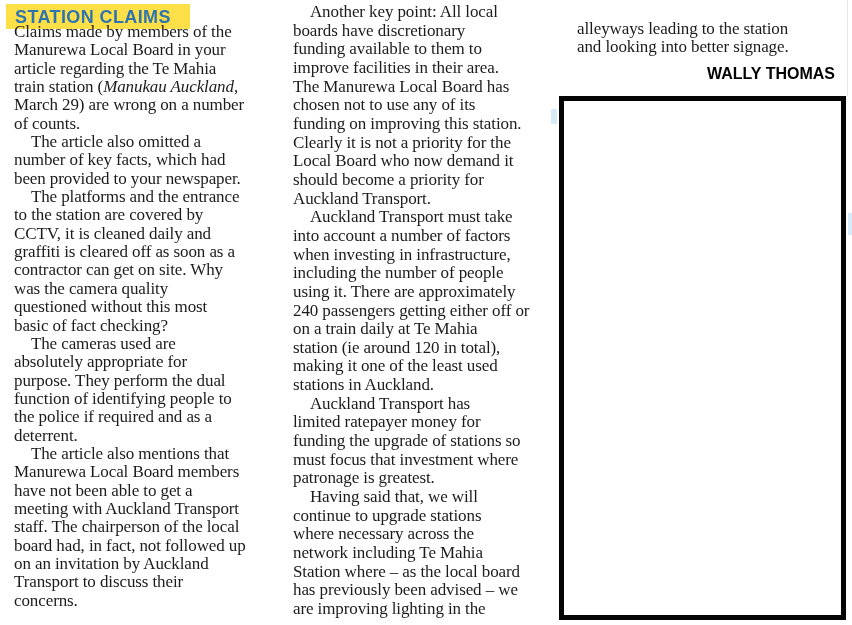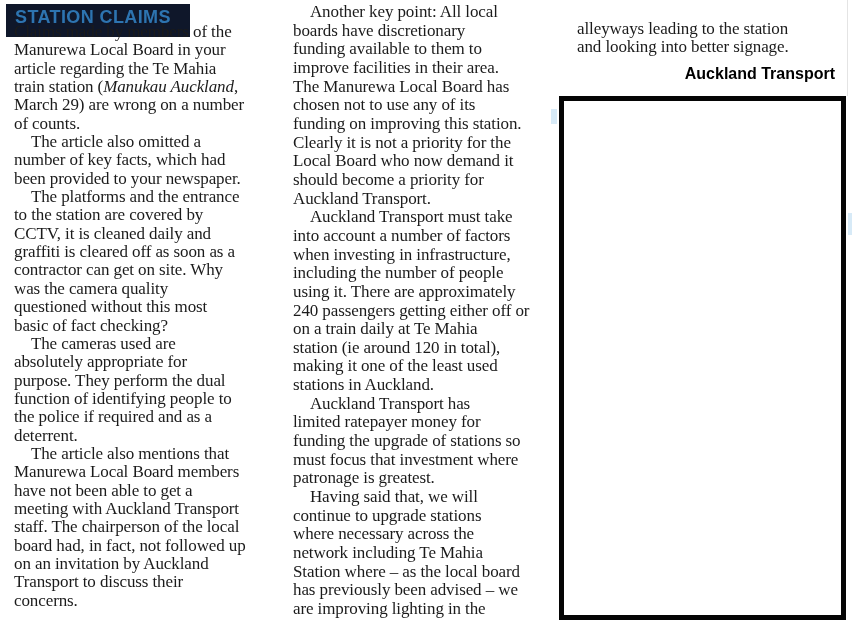--- a/index.html
+++ b/index.html
@@ -7,22 +7,22 @@
     width: 852px; height: 625px;
     background: #ffffff;
     position: relative;
     overflow: hidden;
     font-family: "Liberation Serif", serif;
     color: #1b1b1b;
   }
   .headline-band {
     position: absolute;
     left: 6px; top: 4px;
-    width: 184px; height: 33px;
-    background: #0f172a;
+    width: 184px; height: 25px;
+    background: #fde047;
   }
   .headline-text {
     position: absolute;
     left: 9px; top: 3px;
     font-family: "Liberation Sans", sans-serif;
     font-weight: bold;
     font-size: 18px;
     letter-spacing: 0.4px;
     color: #2d74b0;
     white-space: nowrap;
@@ -147,20 +147,21 @@
 where necessary across the
 network including Te Mahia
 Station where – as the local board
 has previously been advised – we
 are improving lighting in the</span></div>
 
 <div class="col col-3"><span>alleyways leading to the station
 and looking into better signage.</span></div>
 
 <div class="byline">
+  <div>WALLY THOMAS</div>
   <div>Auckland Transport</div>
 </div>
 
 <div class="clip-box"></div>
 
 <div class="scan-line-right"></div>
 <div class="scan-blue-left"></div>
 <div class="scan-blue-right"></div>
 
 </body></html>

